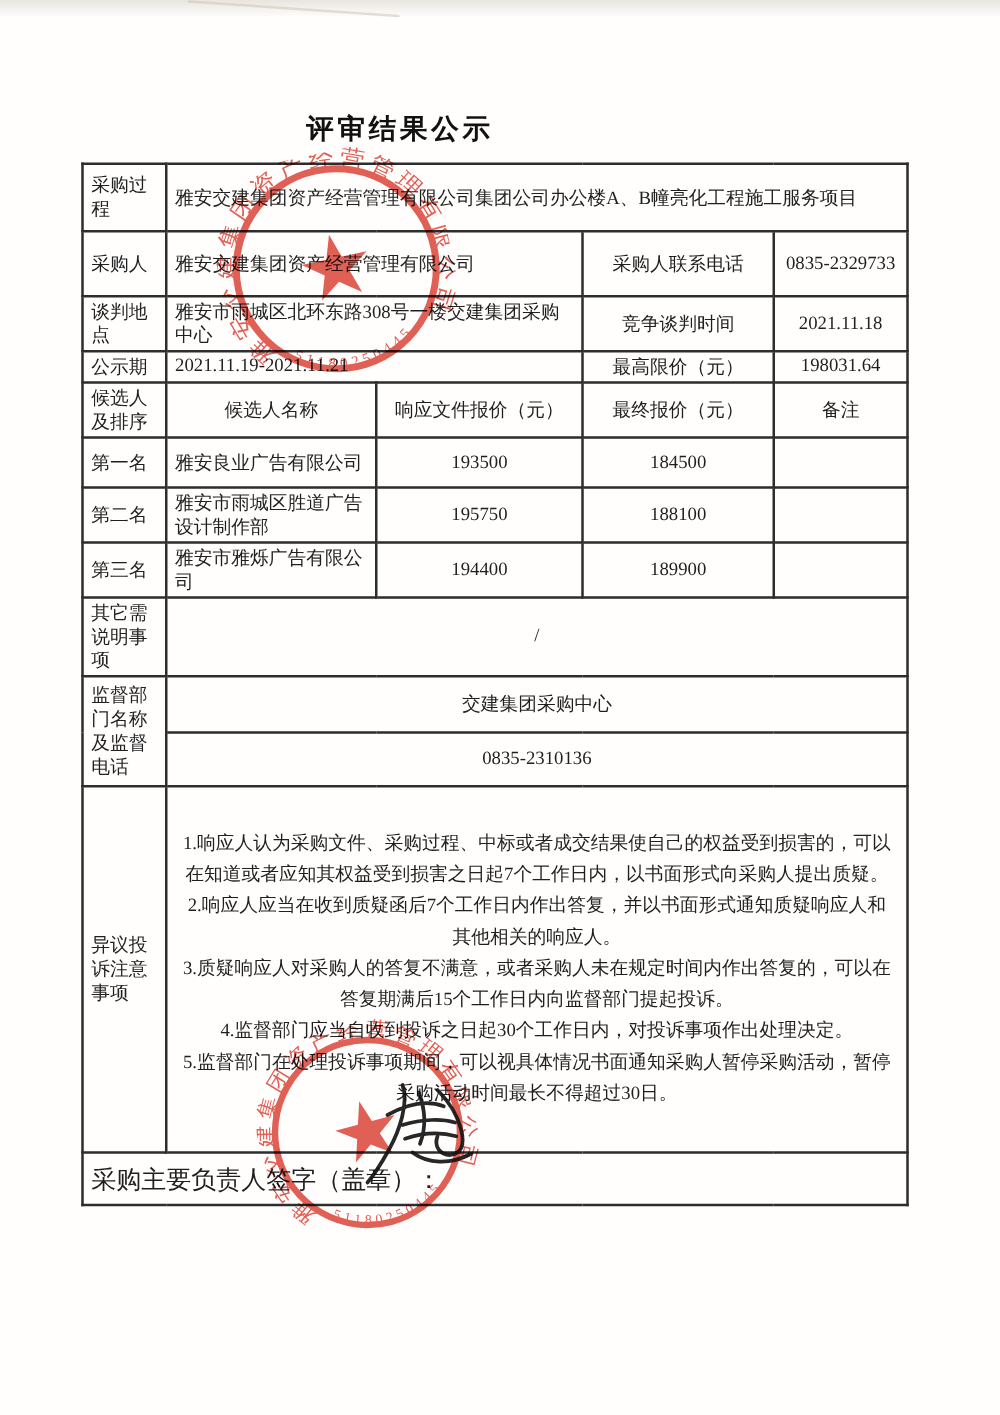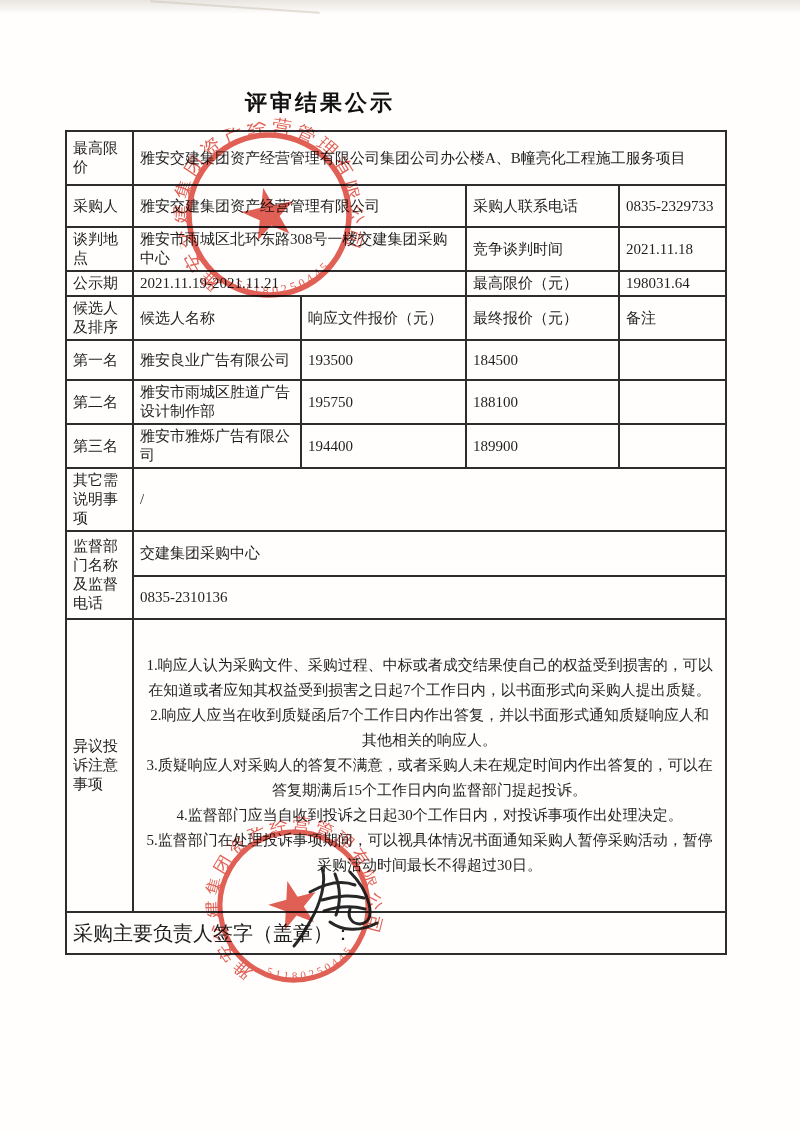--- a/index.html
+++ b/index.html
@@ -40,22 +40,22 @@
     font-size:15px;
   }
   table.doc td{
     border:2px solid #2d2d2d;
     padding:2px 6px;
     vertical-align:middle;
     overflow:hidden;
   }
   td.lbl{ text-align:left; padding:2px 2px 2px 4px; }
   td.val-left{ text-align:left; padding-left:8px; }
-  td.val-center{ }
-  tr.r1{height:54px;} tr.r2{height:42px;} tr.r3{height:43px;} tr.r4{height:18px;}
+  td.val-center{ text-align:center; }
+  tr.r1{height:54px;} tr.r2{height:52px;} tr.r3{height:43px;} tr.r4{height:18px;}
   tr.r5{height:40px;} tr.r6{height:40px;padding-left:24px;} tr.r7{height:40px;} tr.r8{height:37px;}
   tr.r9{height:38px;} tr.r10a{height:45px;} tr.r10b{height:43px;}
   tr.r11{height:293px;} tr.r12{height:42px;}
   .notice-cell{ vertical-align:middle; }
   .notice-wrap{
     display:flex;flex-direction:column;justify-content:center;
     padding:4px 6px;
   }
   .notice-line{
     line-height:25px;
@@ -89,21 +89,21 @@
   <colgroup>
     <col style="width:67px">
       <col style="width:168px">
       <col style="width:165px">
     <col style="width:153px">
       <col style="width:107px">
   </colgroup>
 
   <tbody>
       <tr class="r1">
-    <td class="lbl">最高限价</td>
+    <td class="lbl">采购过程</td>
     <td class="val-left" colspan="4">雅安交建集团资产经营管理有限公司集团公司办公楼A、B幢亮化工程施工服务项目</td>
   </tr>
 
   <tr class="r2">
     <td class="lbl">采购人</td>
     <td class="val-left" colspan="2">雅安交建集团资产经营管理有限公司</td>
     <td class="val-center">采购人联系电话</td>
     <td class="val-center">0835-2329733</td>
   </tr>
 

